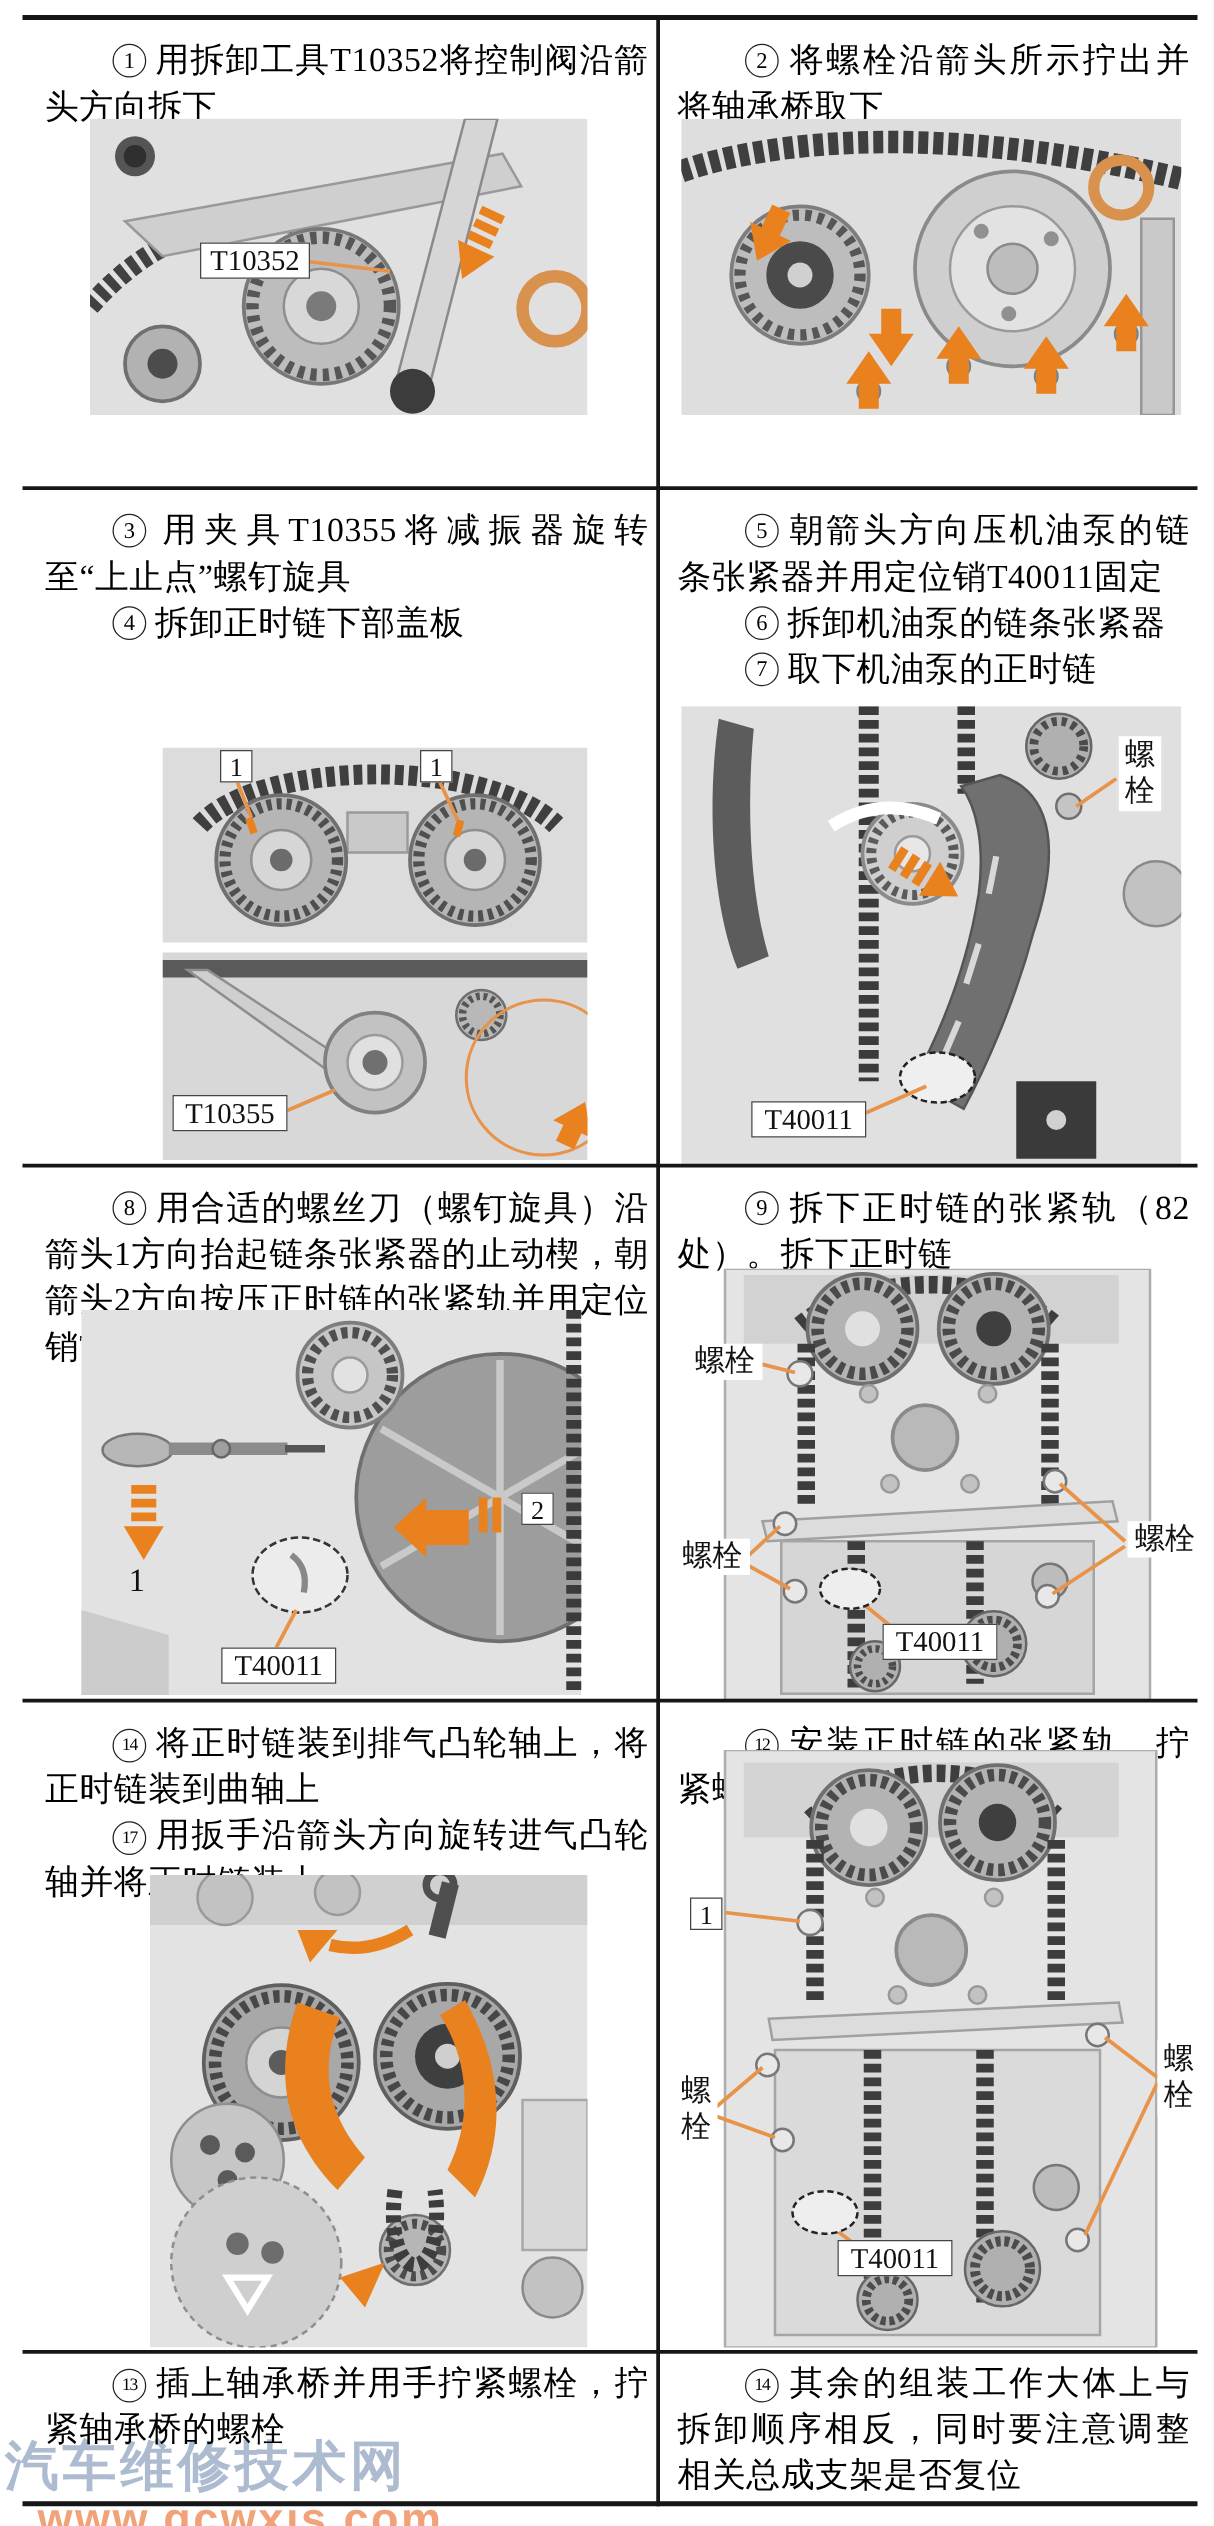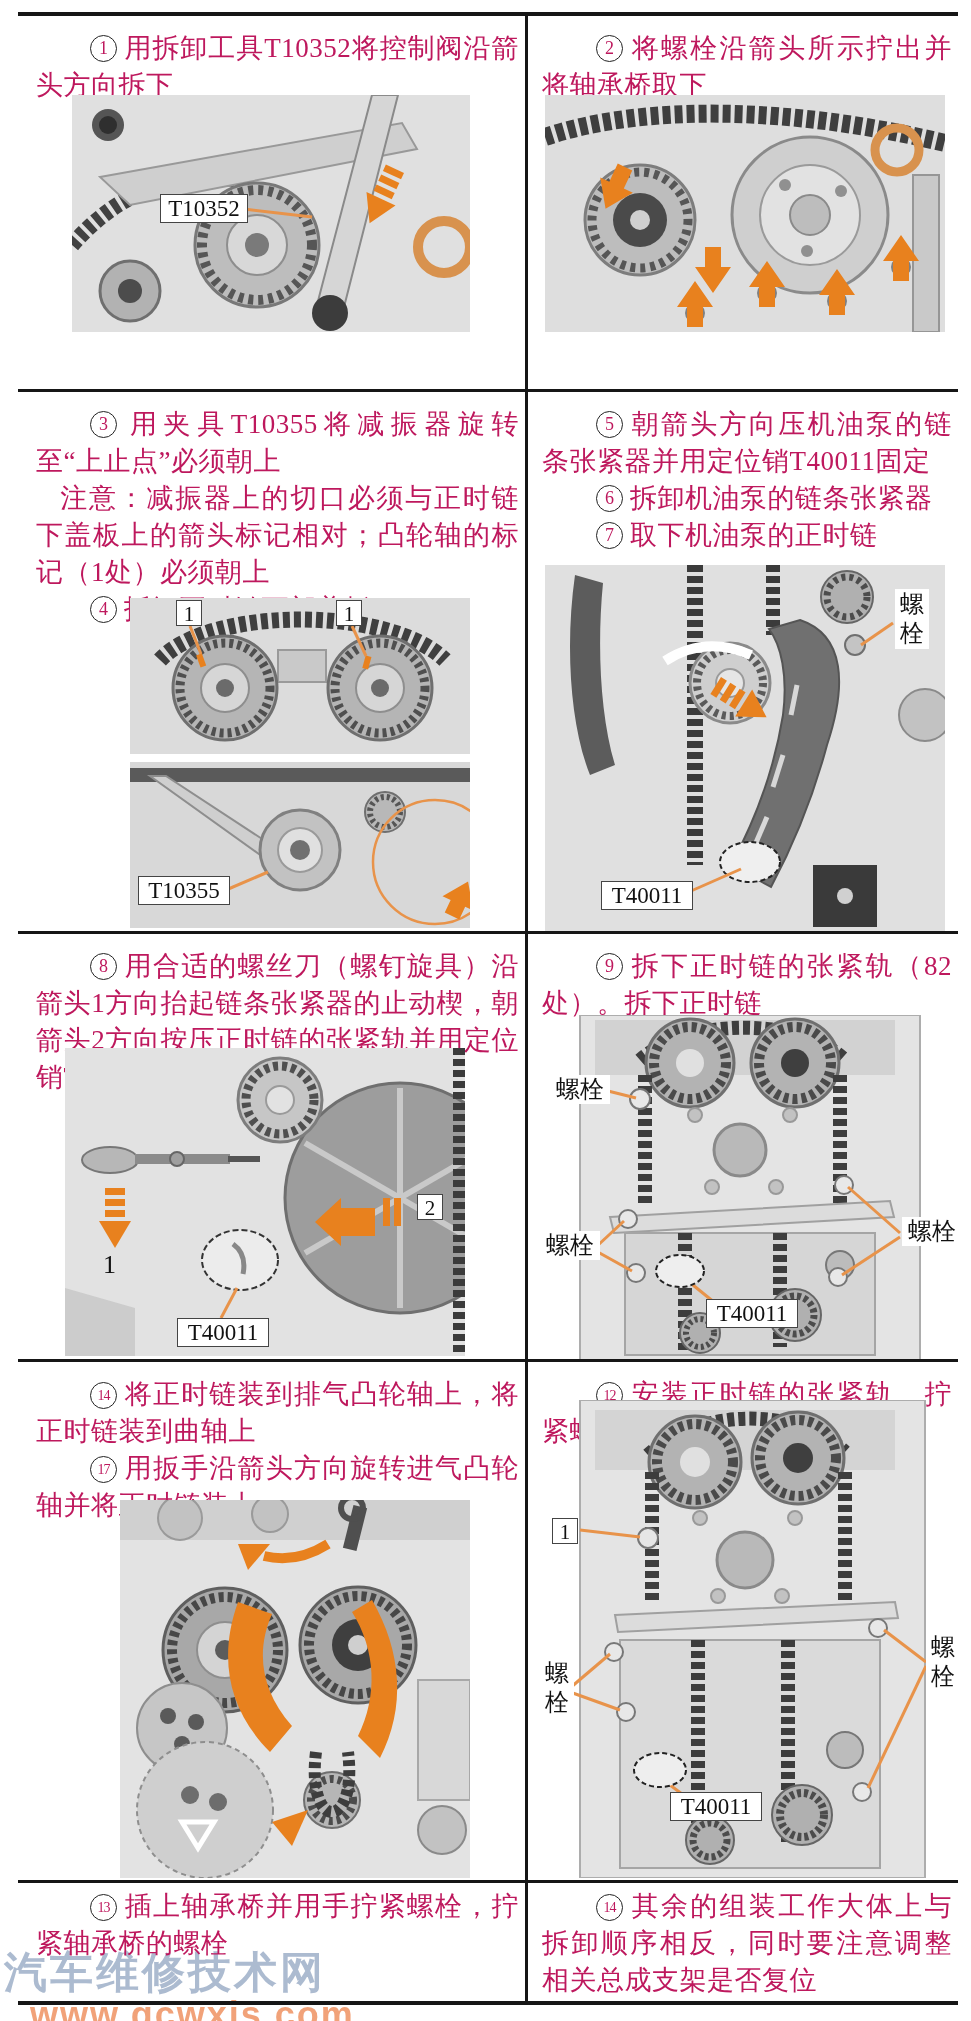--- a/index.html
+++ b/index.html
@@ -6,21 +6,21 @@
   .page{position:relative;width:971px;height:2021px;background:#ffffff;overflow:hidden;
         font-family:"Liberation Serif","DejaVu Serif",serif;color:#1c1c1c;}
   
   .hline{position:absolute;background:#161616;z-index:5;}
   .vline{position:absolute;background:#161616;z-index:5;}
   
   .cell{position:absolute;z-index:2;box-sizing:border-box;padding:14px 6px 0 18px;}
   .cell.right{padding-left:14px;}
   .cell.last{padding-top:5px;}
   p.step,p.note{margin:0;font-size:27px;line-height:37px;letter-spacing:.5px;
-                text-align:justify;color:#be185d;}
+                text-align:justify;color:#000000;}
   p.step{text-indent:2em;}
   p.note{text-indent:.9em;}
   .circ{display:inline-block;width:27px;height:27px;line-height:25px;border:1.6px solid #222;
         border-radius:50%;text-align:center;font-size:18px;letter-spacing:0;
         box-sizing:border-box;margin-right:7px;vertical-align:3px;text-indent:0;}
   .circ.two{font-size:14px;letter-spacing:-1px;}
   
   .figure{position:absolute;z-index:3;}
   .figure svg{position:absolute;left:0;top:0;}
   .fig-label{position:absolute;background:#fff;color:#111;text-align:center;
@@ -123,22 +123,21 @@
             </g>
           <g transform="translate(356,186) rotate(180)">
               <path d="M-8,0 h16 v20 h10 l-18,26 -18,-26 h10 z"></path>
             </g>
         </g>
       </svg>
     </div>
   </section>
 
   <section class="cell" style="left:18px;top:392px;width:507px;height:539px">
-    <p class="step"><span class="circ">3</span><span>用夹具T10355将减振器旋转至“上止点”必须朝上</span></p>
-    <p class="note">注意：减振器上的切口必须与正时链下盖板上的箭头标记相对；凸轮轴的标记（1处）必须朝上</p>
+    <p class="step"><span class="circ">3</span><span>用夹具T10355将减振器旋转至“上止点”螺钉旋具</span></p>
     <p class="step"><span class="circ">4</span><span>拆卸正时链下部盖板</span></p>
 
     <div class="figure" style="left:112px;top:206px;width:340px;height:330px">
       <svg width="340" height="330" viewBox="0 0 340 330">
         <rect x="0" y="0" width="340" height="156" fill="#dcdcdc"></rect>
         <path d="M30,62 C80,8 260,8 315,62" stroke="#3f3f3f" stroke-width="16" stroke-dasharray="7 4" fill="none"></path>
         <rect x="148" y="52" width="48" height="32" fill="#c9c9c9" stroke="#9a9a9a" stroke-width="2"></rect>
         <circle cx="95" cy="90" r="52" fill="#b5b5b5" stroke="#6f6f6f" stroke-width="3"></circle>
         <circle cx="95" cy="90" r="45" fill="none" stroke="#4f4f4f" stroke-width="9" stroke-dasharray="4 4"></circle>
         <circle cx="95" cy="90" r="24" fill="#d6d6d6" stroke="#8e8e8e" stroke-width="2"></circle>

